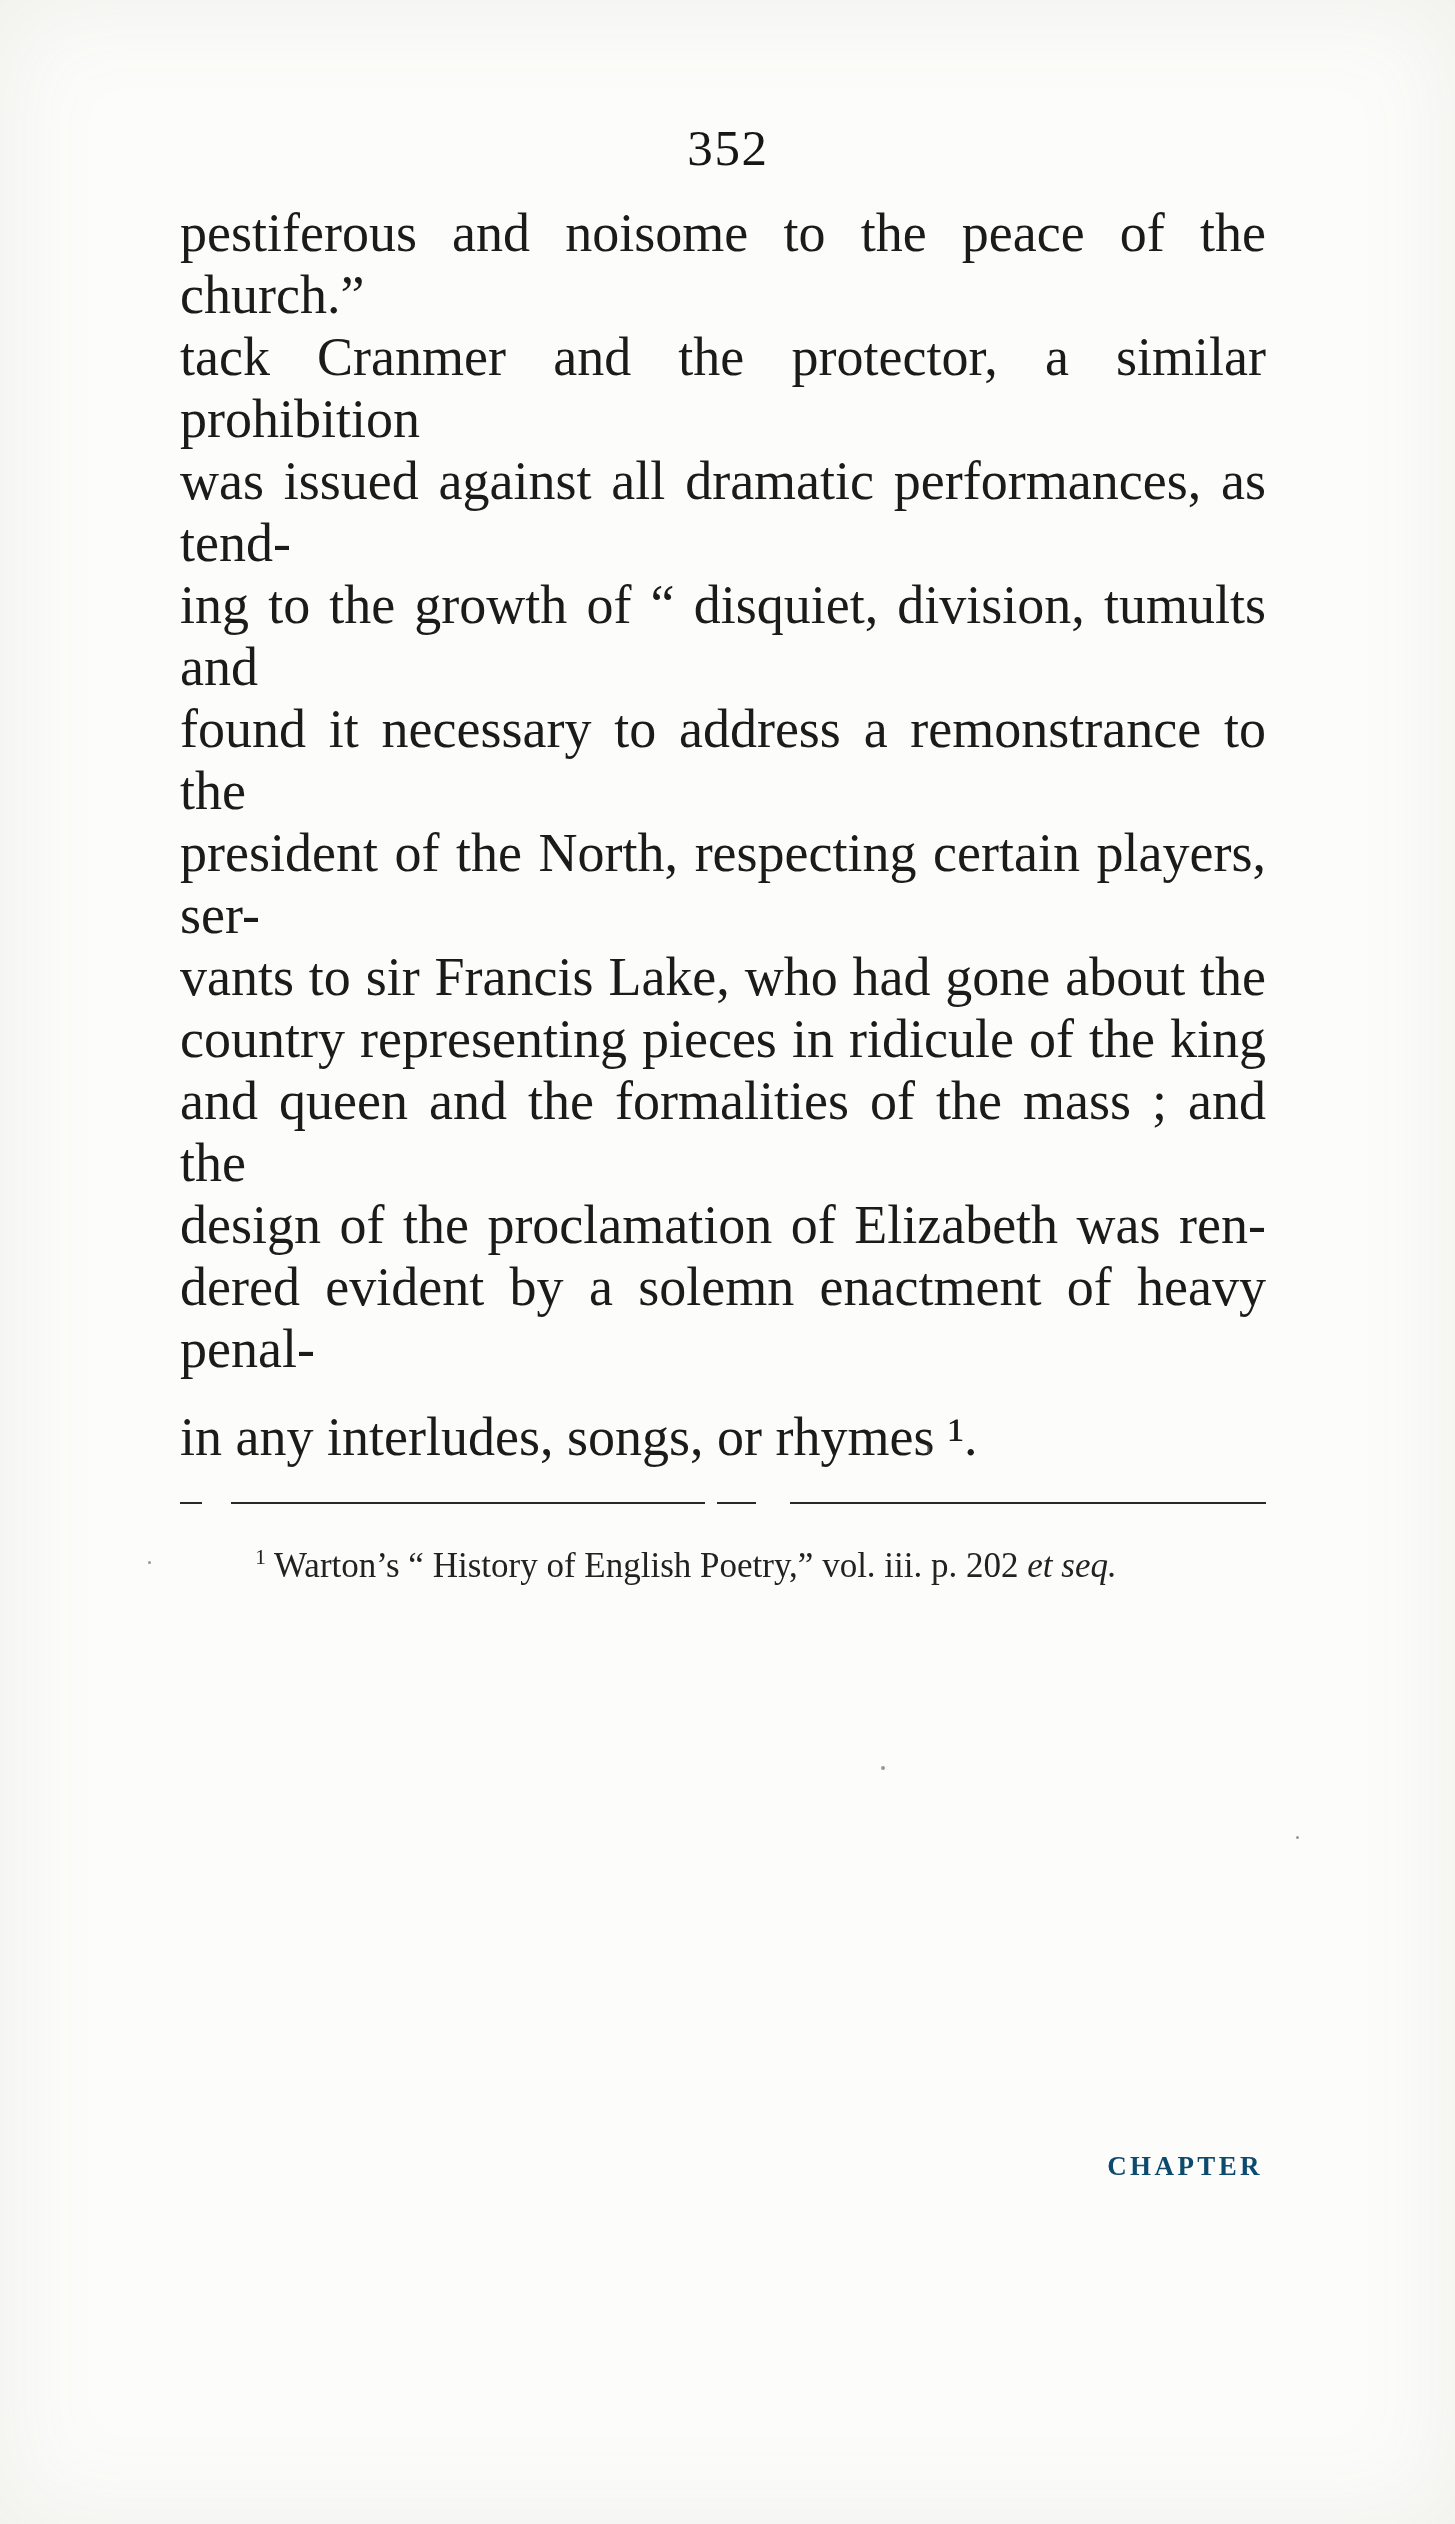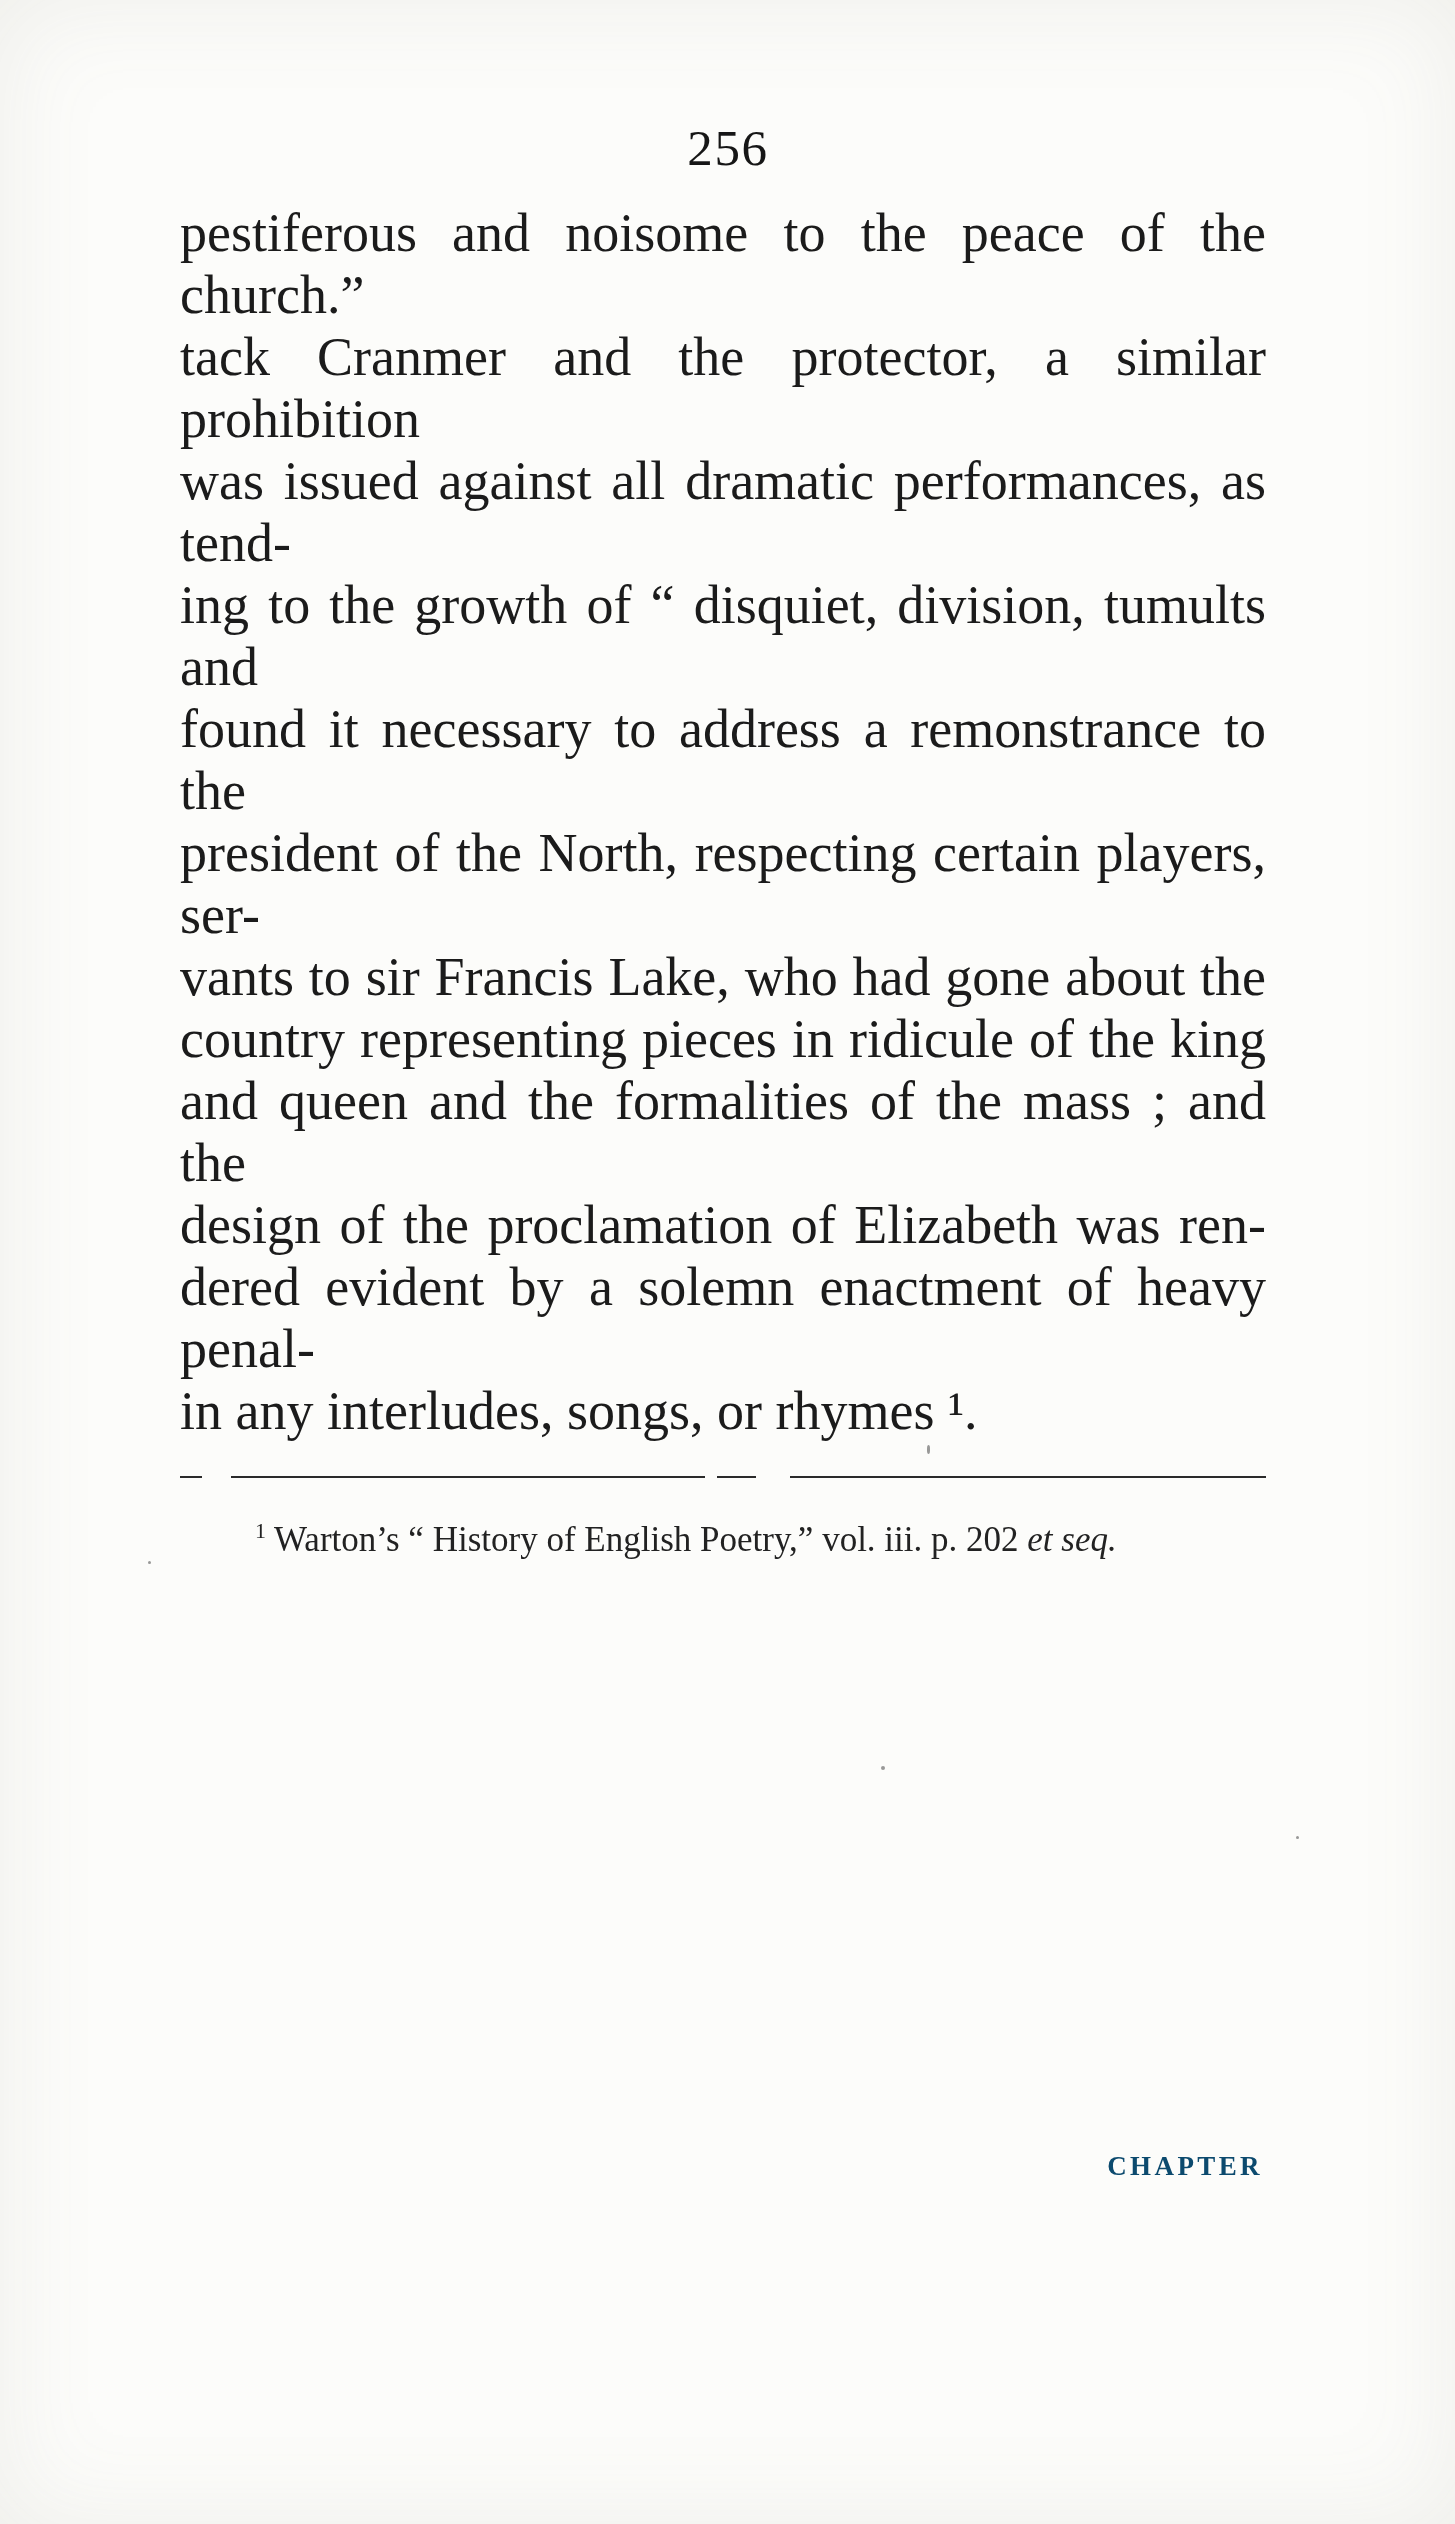--- a/index.html
+++ b/index.html
@@ -40,20 +40,21 @@
   .body-line {
     font-size: 54px;
     line-height: 62px;
     text-align: justify;
     text-align-last: justify;
     white-space: normal;
     color: #1b1b1b;
   }
   .body-line.last-line {
     text-align-last: left;
+    margin-top: 26px;
   }
   .footnote-separator {
     margin-top: 32px;
     display: flex;
     align-items: center;
     width: 100%;
     height: 5.1px;
   }
   .sep-dash {
     width: 22px;
@@ -103,21 +104,21 @@
     background: #555;
     border-radius: 50%;
     opacity: 0.6;
   }
 </style>
 </head>
 <body>
 
 <div class="scan-vignette"></div>
 
-<div class="page-number">256</div>
+<div class="page-number">352</div>
 
 <div class="text-block">
   <div class="body-line">pestiferous and noisome to the peace of the church.”</div>
   <div class="body-line">tack Cranmer and the protector, a similar prohibition</div>
   <div class="body-line">was issued against all dramatic performances, as tend-</div>
   <div class="body-line">ing to the growth of “ disquiet, division, tumults and</div>
   <div class="body-line">found it necessary to address a remonstrance to the</div>
   <div class="body-line">president of the North, respecting certain players, ser-</div>
   <div class="body-line">vants to sir Francis Lake, who had gone about the</div>
   <div class="body-line">country representing pieces in ridicule of the king</div>

